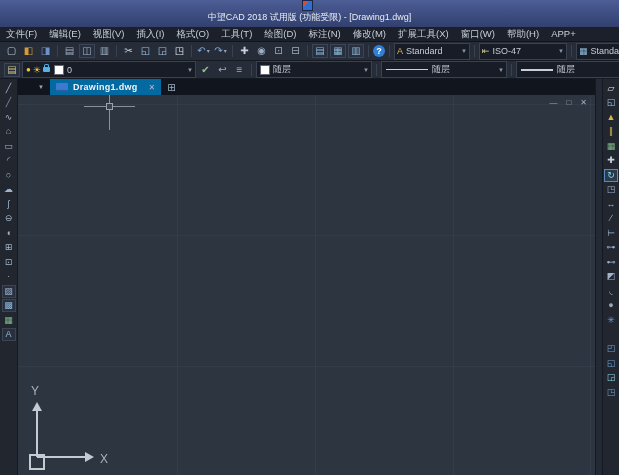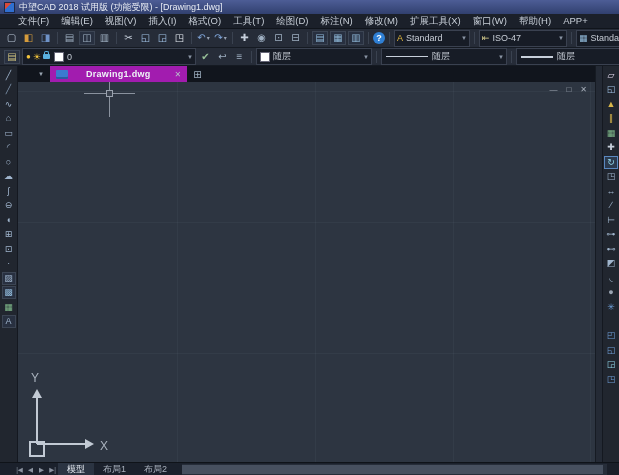--- a/index.html
+++ b/index.html
@@ -1,27 +1,27 @@
 <!DOCTYPE html>
 <html><head>
 <meta charset="utf-8">
 <style>
   html,body{margin:0;padding:0;background:#000;}
   .app{position:relative;width:619px;height:475px;overflow:hidden;
        font-family:"Liberation Sans","DejaVu Sans",sans-serif;
        background:#20252f;color:#c8cfd8;user-select:none;}
   
-  .titlebar{height:14px;display:flex;align-items:center;padding:0 4px;
-    background:linear-gradient(180deg,#4d5d96,#31406f);color:#e9edf5;font-size:9px;}
+  .titlebar{height:27px;display:flex;align-items:center;padding:0 4px;
+    background:linear-gradient(180deg,#4d5d96,#31406f);color:#e9edf5;font-size:9px;flex-direction:column;}
   .applogo{width:9px;height:9px;margin-right:4px;flex:0 0 auto;
     background:linear-gradient(135deg,#d84a3a 0 38%,#2f6fd0 38%);border:1px solid #1c2747;}
   .titletext{white-space:nowrap;overflow:hidden;}
   
   .menubar{height:14px;display:flex;align-items:flex-end;background:#1b202a;
-    border-bottom:1px solid #10141b;padding-left:12px;}
+    border-bottom:1px solid #10141b;padding-left:0;}
   .menu-item{font-size:9.5px;color:#c8cfd8;padding:0 6px;line-height:14px;cursor:default;}
   
   .tbrow{display:flex;align-items:center;background:#262c38;border-bottom:1px solid #151a22;
     padding-left:3px;overflow:hidden;}
   .tb1{height:18px;}
   .tb2{height:17px;}
   .tbi{width:15px;height:14px;line-height:14px;text-align:center;font-size:10px;
     display:inline-flex;align-items:center;justify-content:center;margin:0 1px;flex:0 0 auto;}
   .tbi .glyph{line-height:14px;}
   .tbi.framed{border:1px solid #3c4554;background:#283040;width:14px;height:12px;}
@@ -58,22 +58,22 @@
   .sbi{width:13px;height:13px;line-height:13px;font-size:9px;text-align:center;
     display:flex;align-items:center;justify-content:center;margin:0.75px 0;flex:0 0 auto;}
   .sbi.framed{border:1px solid #3c4554;background:#283040;width:12px;height:11px;}
   .sbi.pressed{border:1px solid #5a88c0;background:#2c3a4e;width:12px;height:11px;}
   .vgap{height:14px;flex:0 0 auto;}
   .center{flex:1;display:flex;flex-direction:column;min-width:0;}
   .vscroll{width:6px;background:#242a35;border-left:1px solid #161b23;flex:0 0 auto;}
   
   .docbar{height:16px;background:#11151d;display:flex;align-items:center;flex:0 0 auto;}
   .tablist-btn{margin-left:17px;font-size:6px;color:#9aa5b2;padding:2px 3px;}
-  .doctab{display:flex;align-items:center;height:16px;background:#a21caf;margin-left:3px;
-    padding:0 6px;gap:18px;}
+  .doctab{display:flex;align-items:center;height:16px;background:#0369a1;margin-left:3px;
+    padding:0 6px;gap:5px;}
   .dwgicon{width:12px;height:9px;background:#3a7bd0;border-radius:1px;
     box-shadow:inset 0 -2px 0 #2a5ca0;flex:0 0 auto;}
   .doctab-label{font-size:9px;font-weight:bold;color:#eef2f7;letter-spacing:0.3px;}
   .doctab-close{font-size:8px;color:#b6bec9;margin-left:6px;}
   .newdwg{font-size:10px;color:#9fb0c2;margin-left:6px;}
   
   .canvas{position:relative;flex:1;background:#2d3541;overflow:hidden;}
   .gridv,.gridh{position:absolute;background:rgba(175,195,220,0.05);}
   .gridv{top:0;bottom:0;width:1px;}
   .gridh{left:0;right:0;height:1px;}

